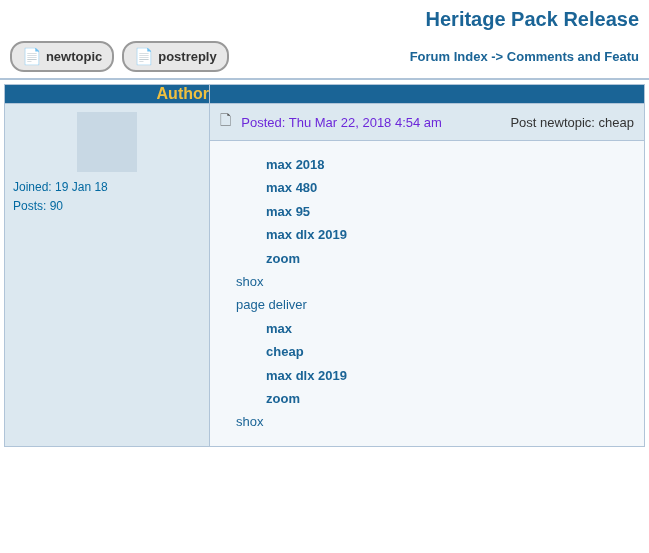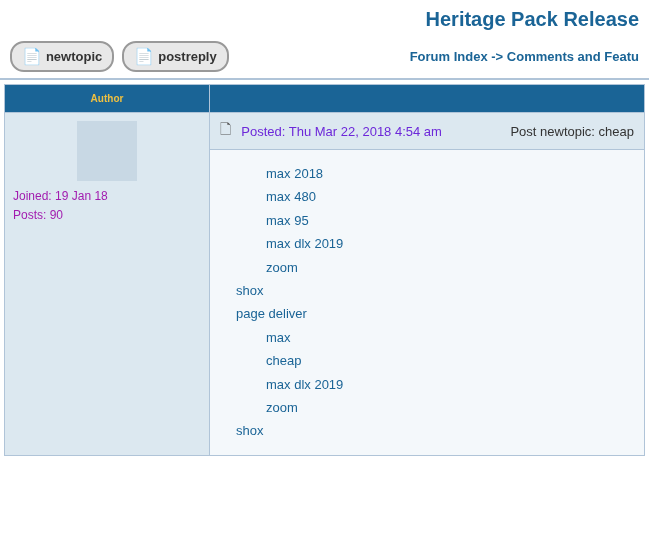--- a/index.html
+++ b/index.html
@@ -93,23 +93,22 @@
       border-collapse: collapse;
       border: 1px solid #b0c4d8;
     }
 
     
     .forum-table .col-author {
       width: 205px;
       background: #1a6496;
       color: #f0c040;
       font-weight: bold;
-      font-size: 10px;
-      text-align: center;
-      padding: 8px;
+      font-size: 16px;
+      text-align: right;
       border: 1px solid #b0c4d8;
     }
     .forum-table .col-post {
       background: #1a6496;
       padding: 8px;
       border: 1px solid #b0c4d8;
     }
 
     
     .author-cell {
@@ -121,21 +120,21 @@
     }
     .author-avatar {
       width: 60px;
       height: 60px;
       background: #c8d8e4;
       margin: 0 auto 6px auto;
       display: block;
     }
     .author-meta {
       font-size: 12px;
-      color: #a21caf;
+      color: #0369a1;
       line-height: 1.6;
     }
     .post-cell {
       vertical-align: top;
       background: #f4f8fb;
       padding: 0;
       border: 1px solid #b0c4d8;
     }
     .post-header {
       display: flex;
@@ -162,20 +161,21 @@
       padding: 12px 16px;
     }
     .post-body a {
       color: #1a6496;
       text-decoration: none;
       display: block;
       line-height: 1.8;
     }
     .indent-1 {
       padding-left: 40px;
+      font-weight: bold;
     }
     .indent-0 {
       padding-left: 10px;
     }
   </style>
 </head>
 <body>
 
 <div class="header">
   <div class="header-left">

